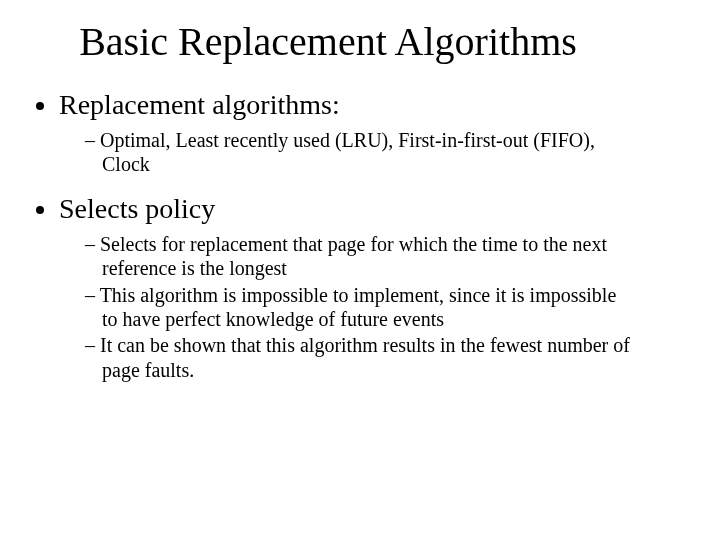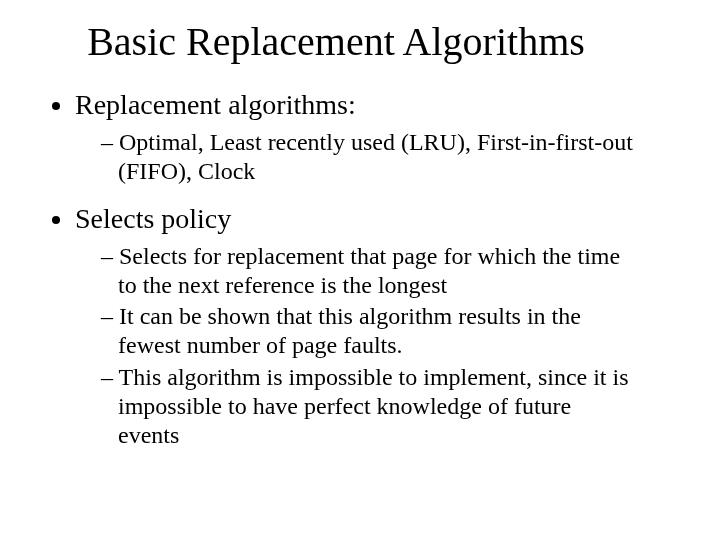--- a/index.html
+++ b/index.html
@@ -8,21 +8,21 @@
     width: 720px;
     height: 540px;
     background: #ffffff;
     font-family: "Times New Roman", Times, serif;
     color: #000000;
   }
   .slide {
     box-sizing: border-box;
     width: 672px;
     height: 540px;
-    padding: 18px 30px 20px 30px;
+    padding: 18px 30px 20px 14px;
   }
   .title {
     font-size: 40px;
     text-align: center;
     margin: 0 0 22px 0;
     font-weight: normal;
   }
   ul.level1 {
     list-style: disc;
     margin: 9px;
@@ -32,21 +32,21 @@
     font-size: 28px;
     margin-bottom: 4px;
     line-height: 1.25;
   }
   ul.level2 {
     list-style: none;
     margin: 6px 0 14px 0;
     padding-left: 26px;
   }
   ul.level2 > li {
-    font-size: 24px;
+    font-size: 20px;
     line-height: 1.22;
     margin-bottom: 2px;
     text-indent: -17px;
     padding-left: 17px;
   }
   ul.level2 > li::before {
     content: "– ";
   }
 </style>
 </head>
@@ -59,18 +59,18 @@
     <li>
       <span>Replacement algorithms:</span>
       <ul class="level2">
         <li>Optimal, Least recently used (LRU), First-in-first-out (FIFO), Clock</li>
       </ul>
     </li>
     <li>
       <span>Selects policy</span>
       <ul class="level2">
         <li>Selects for replacement that page for which the time to the next reference is the longest</li>
+        <li>This algorithm is impossible to implement, since it is impossible to have perfect knowledge of future events</li>
         <li>It can be shown that this algorithm results in the fewest number of page faults.</li>
-        <li>This algorithm is impossible to implement, since it is impossible to have perfect knowledge of future events</li>
       </ul>
     </li>
   </ul>
 </div>
 
 </body></html>

